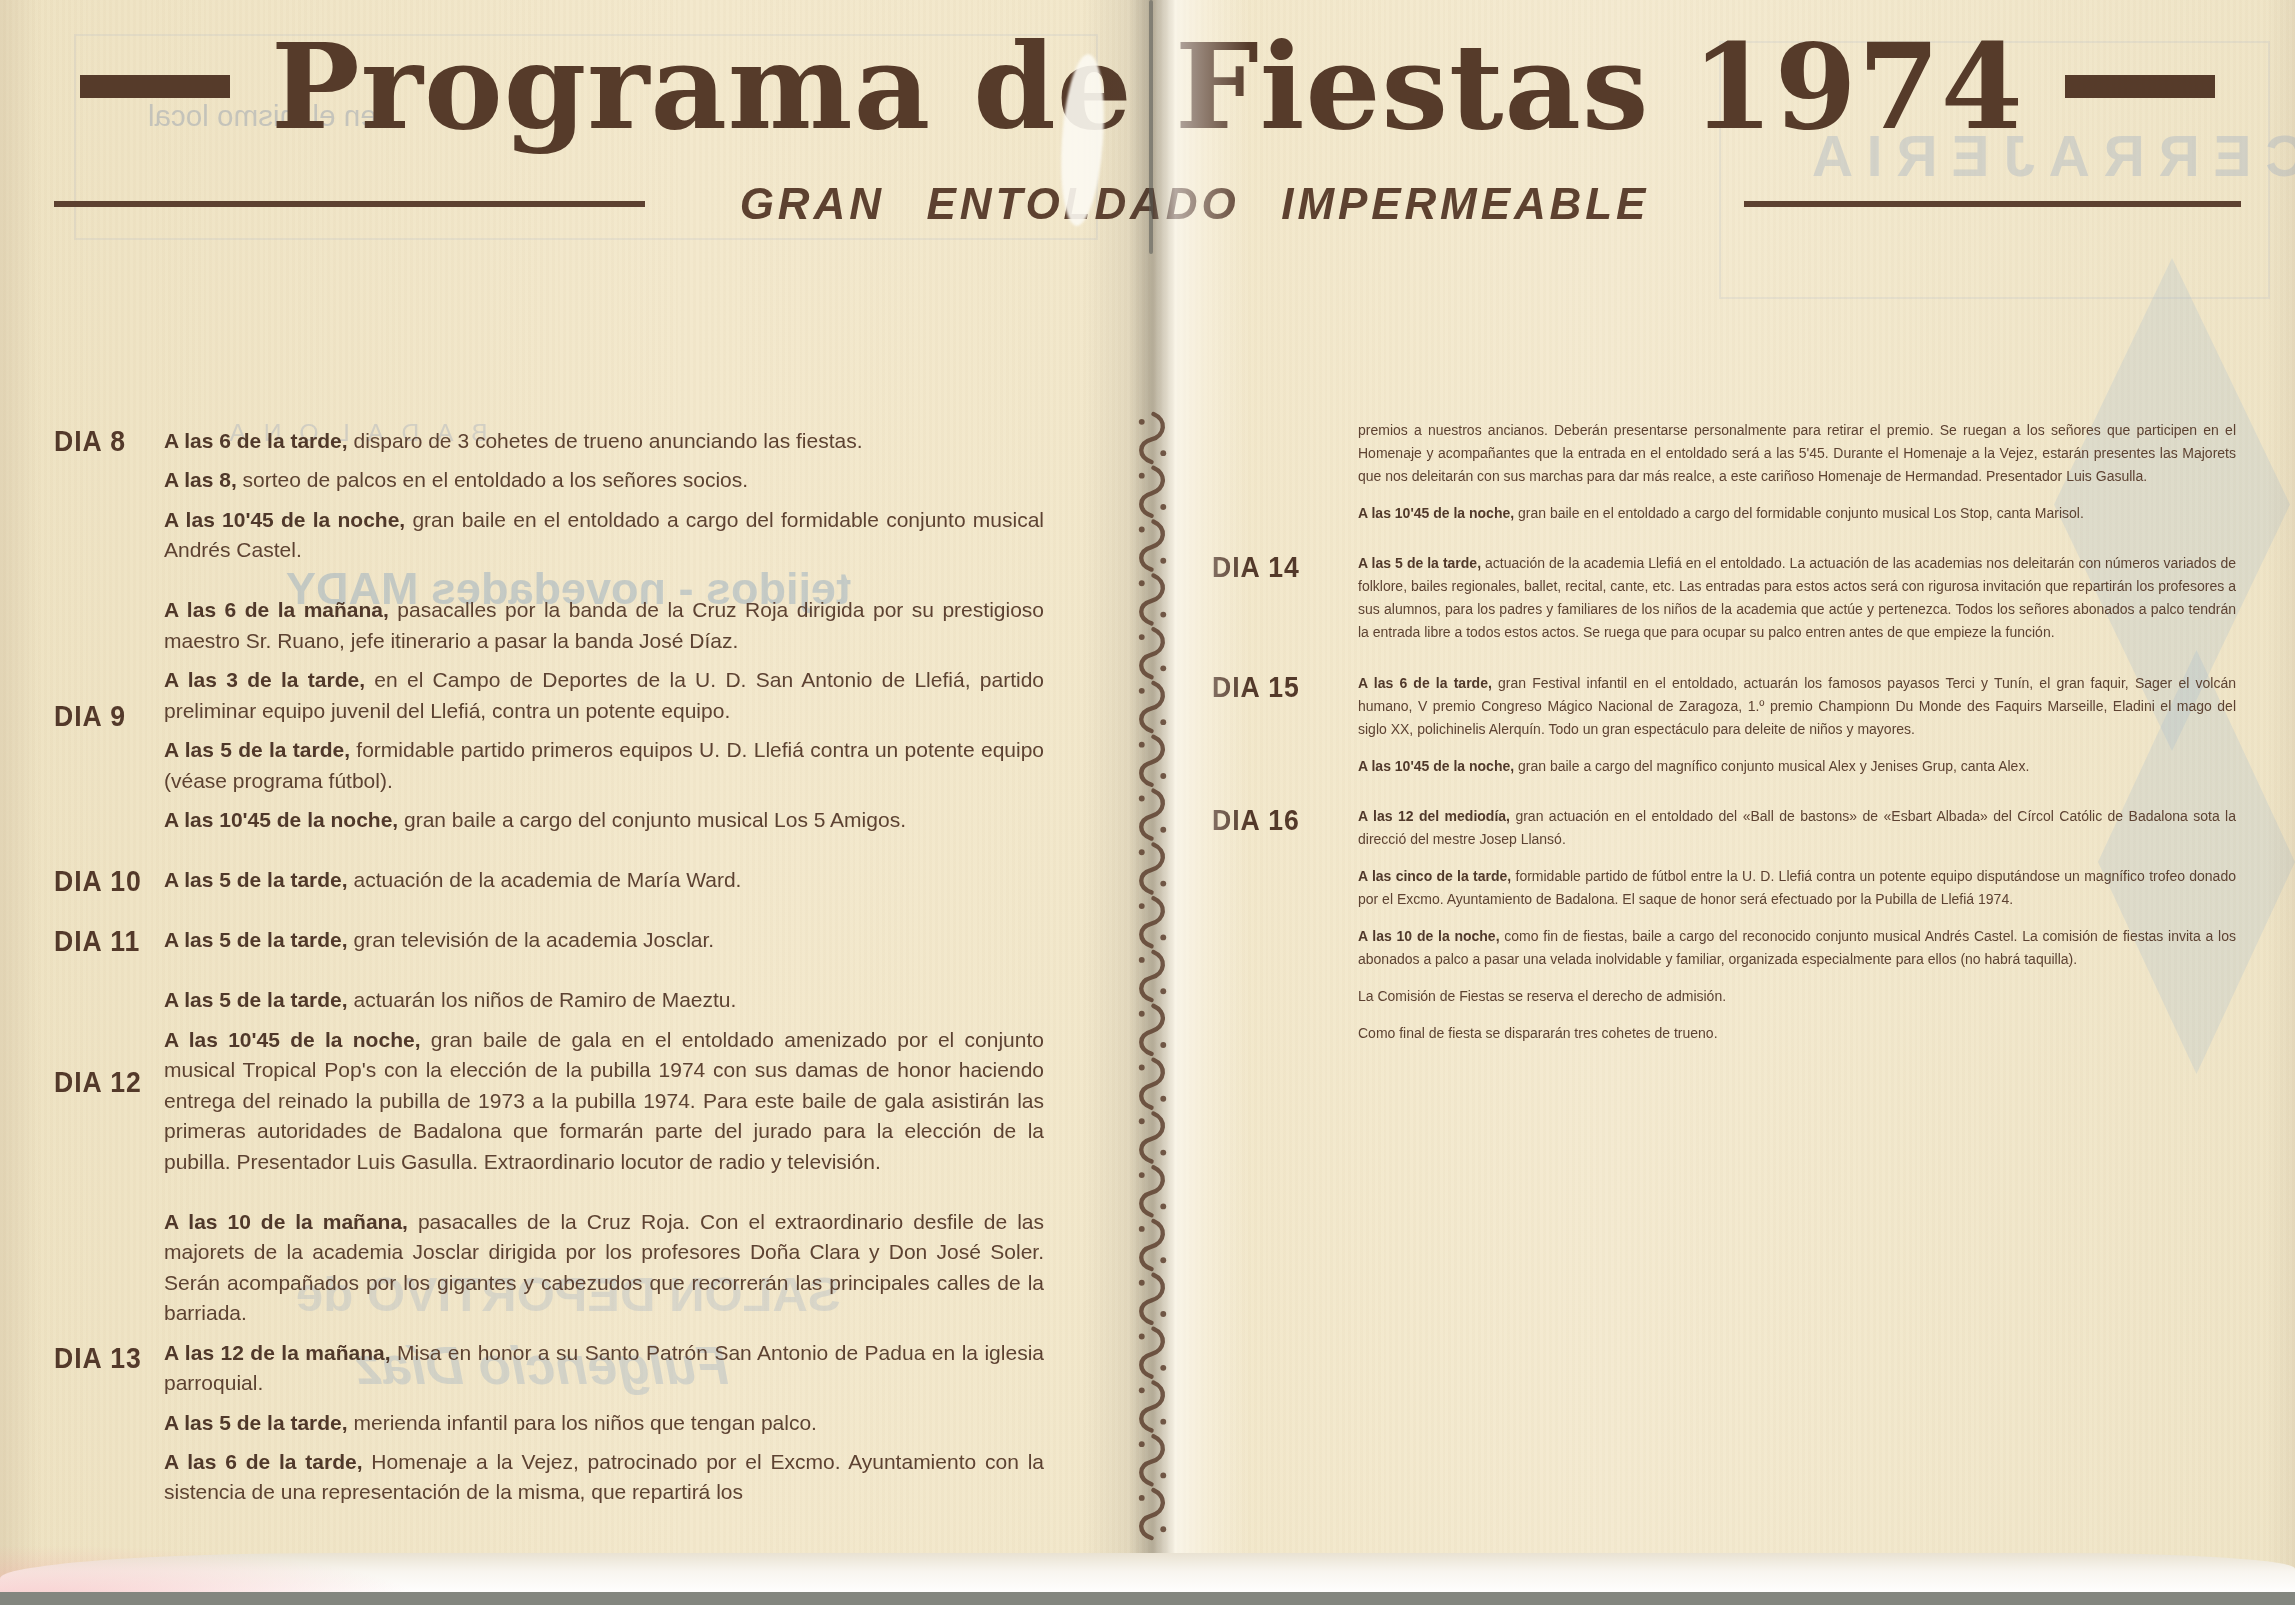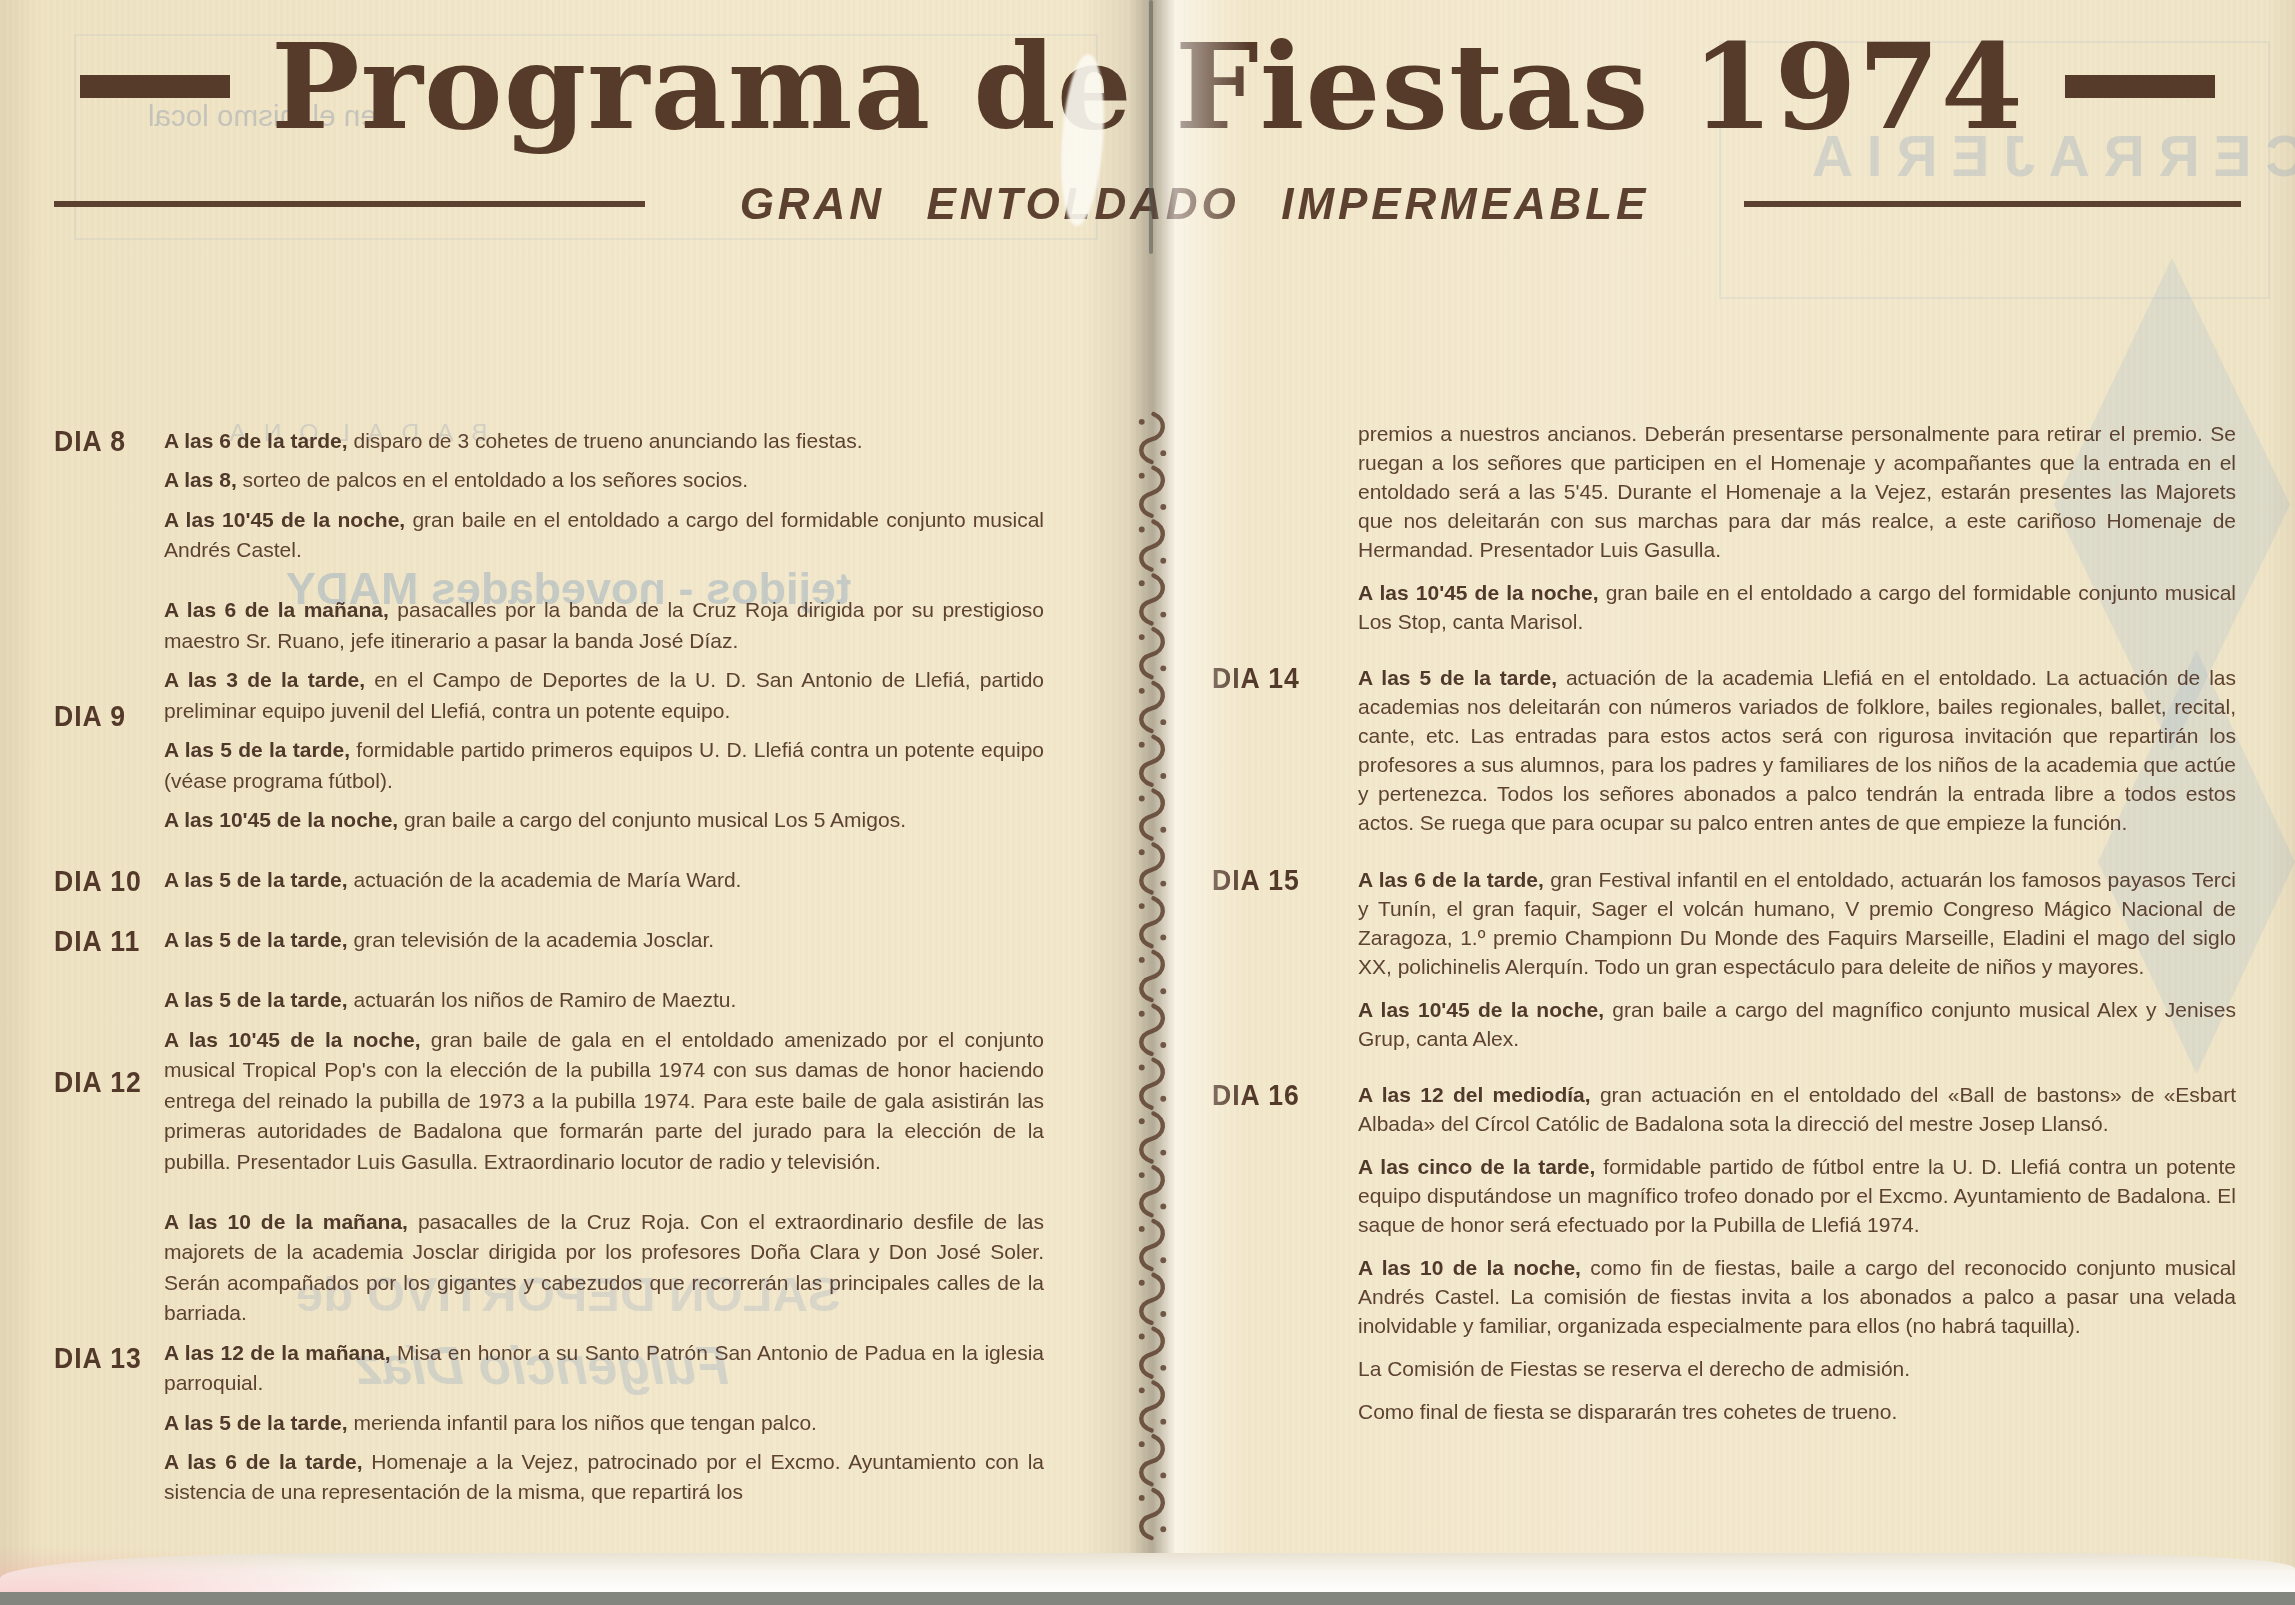--- a/index.html
+++ b/index.html
@@ -52,21 +52,21 @@
   .col.right .entry + .entry{margin-top:27.6px;}
   .day{
     flex:none;font-weight:700;color:#53392a;
     font-size:26.6px;letter-spacing:1px;line-height:1.1;
     transform:scaleY(1.08);transform-origin:top left;
   }
   .col.left  .day{width:110px;}
   .col.right .day{width:146px;}
   .items{flex:1;min-width:0;}
   .col.left  .items{font-size:21px;line-height:30.5px;}
-  .col.right .items{font-size:21px;line-height:29px;}
+  .col.right .items{font-size:14px;line-height:23px;}
   .items p{margin:0;}
   .col.left  .items p + p{margin-top:8.9px;}
   .col.right .items p + p{margin-top:13.8px;}
   .lead{font-weight:700;color:var(--lead);}
   
   .gutter{
     position:absolute;left:1082px;top:0;width:167px;height:100%;pointer-events:none;
     background:linear-gradient(90deg,
       rgba(0,0,0,0) 0%, rgba(90,80,70,0.10) 28%, rgba(60,55,50,0.34) 42%,
       rgba(255,255,255,0.55) 56%, rgba(255,252,245,0.30) 76%, rgba(0,0,0,0) 100%);

